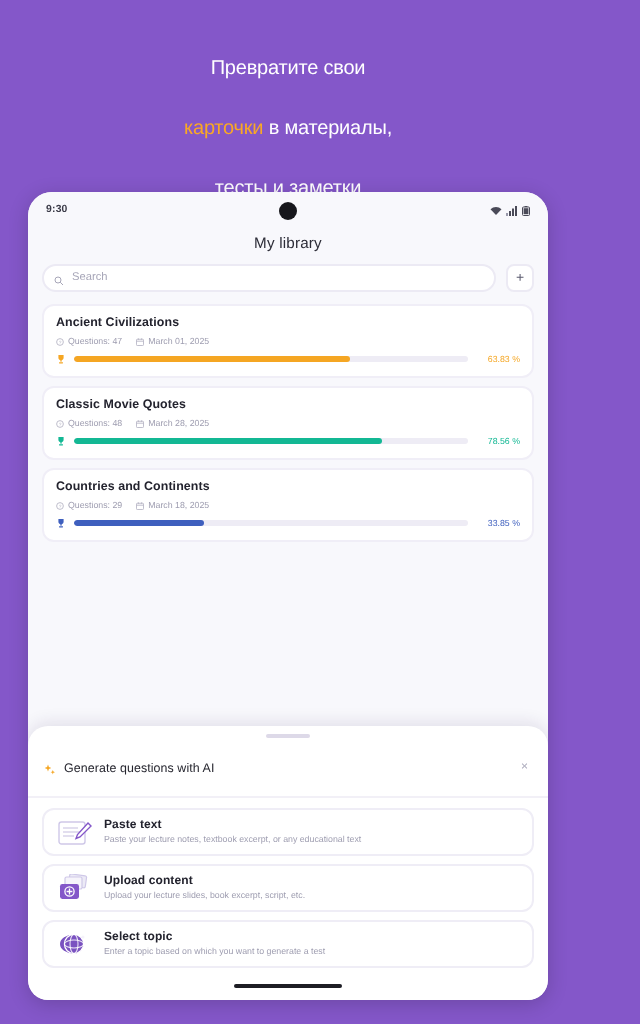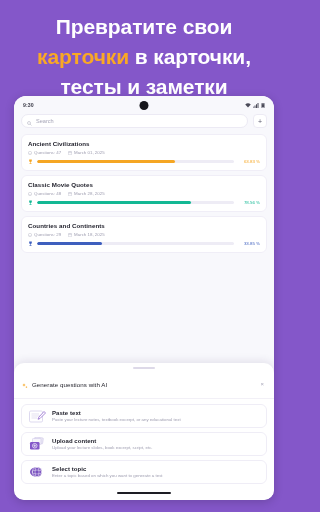--- a/index.html
+++ b/index.html
@@ -10,25 +10,26 @@
     overflow:hidden;
     position:relative;
   }
 
   
   .promo {
     padding:12px 10px 0;
     text-align:center;
   }
   .promo-line {
-    font-size:21px;
-    font-weight:bold;
+    font-size:10px;
+    font-weight:normal;
     color:#ffffff;
     line-height:1.42;
     letter-spacing:-0.1px;
+    margin-top:16px;
   }
   .promo-hl { color:#f9a825; }
 
   
   .phone {
     position:absolute;
     left:14px;
     top:96px;
     width:260px;
     height:404px;
@@ -224,21 +225,21 @@
   }
 </style>
 </head>
 <body>
 
 <div class="promo">
   <div class="promo-line">
     <span>Превратите свои</span>
   </div>
   <div class="promo-line">
-    <span class="promo-hl">карточки</span><span> в карточки,</span>
+    <span class="promo-hl">карточки</span><span> в материалы,</span>
   </div>
   <div class="promo-line">
     <span>тесты и заметки</span>
   </div>
 </div>
 
 <div class="phone">
 
   <div class="statusbar">
     <div class="sb-time">9:30</div>
@@ -260,20 +261,21 @@
       <span class="ic-bat">
         <svg width="4" height="5" viewBox="0 0 8 10">
             <rect x="0.5" y="1" width="7" height="8.5" rx="1" fill="none" stroke="#4a4a58" stroke-width="1"></rect>
             <rect x="2.6" y="0" width="2.8" height="1" fill="#4a4a58"></rect>
             <rect x="1.6" y="2.2" width="4.8" height="6" fill="#4a4a58"></rect>
           </svg>
       </span>
     </div>
   </div>
 
+  <div class="app-title">My library</div>
 
   <div class="search-row">
     <div class="search-box">
       <span>
         <svg width="5" height="5" viewBox="0 0 10 10">
             <circle cx="4" cy="4" r="3" fill="none" stroke="#a7a6b8" stroke-width="1"></circle>
             <line x1="6.2" y1="6.2" x2="9" y2="9" stroke="#a7a6b8" stroke-width="1"></line>
           </svg>
       </span>
       <span class="search-ph">Search</span>

